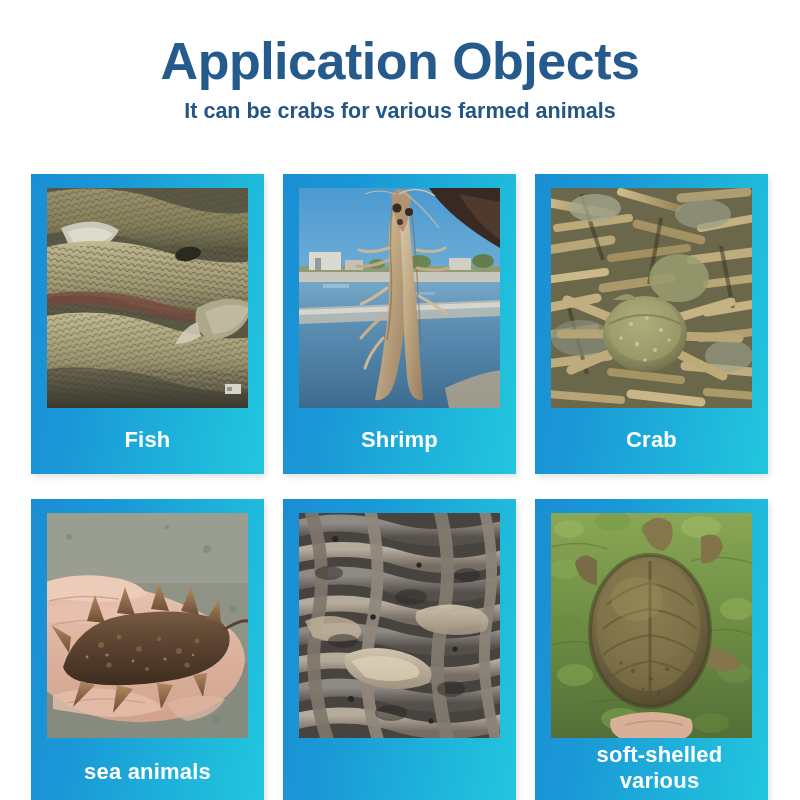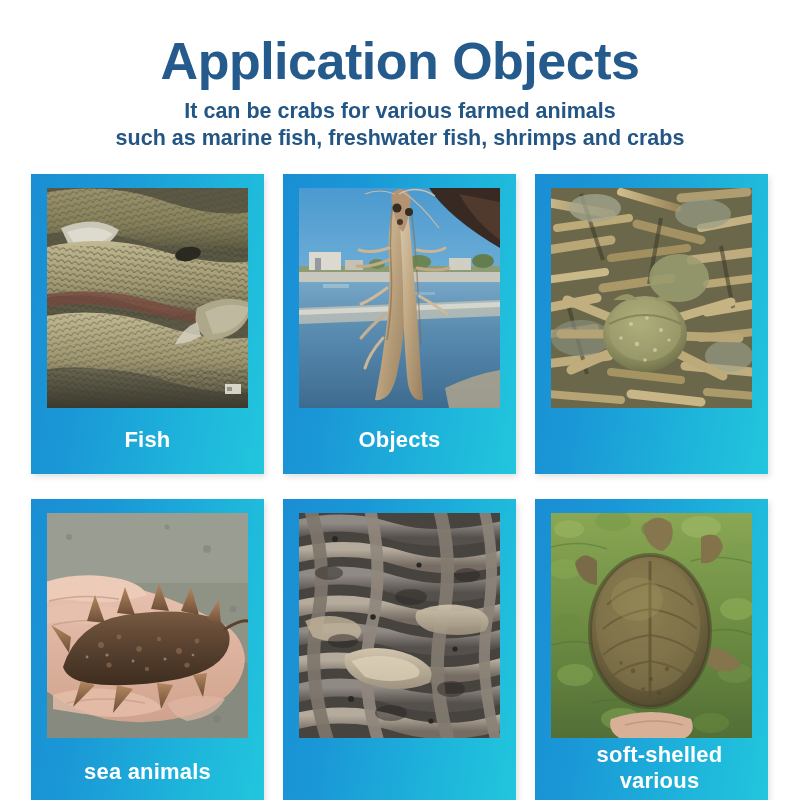--- a/index.html
+++ b/index.html
@@ -115,21 +115,20 @@
 </style>
 </head>
 <body>
 
 <div class="page">
 
   <div class="header">
     <h1 class="page-title">Application Objects</h1>
     <div class="subtitle-block">
       <div class="subtitle-line">It can be crabs for various farmed animals</div>
-      <div class="subtitle-line">such as marine fish, freshwater fish, shrimps and crabs</div>
     </div>
   </div>
 
   <div class="card-grid">
 
     <div class="card row1">
       <div class="card-photo">
         <svg viewBox="0 0 201 220" preserveAspectRatio="none">
           <defs>
             <pattern id="scalesA" width="7" height="6" patternUnits="userSpaceOnUse" patternTransform="rotate(-12)">
@@ -254,21 +253,21 @@
           <circle cx="101" cy="34" r="3" fill="#4a3828"></circle>
 
           <path d="M100 6 Q118 -4 136 8" fill="none" stroke="#d8c8ae" stroke-width="1.4"></path>
           <path d="M104 4 Q122 16 140 40" fill="none" stroke="#cfbfa6" stroke-width="1.2"></path>
           <path d="M96 6 Q80 0 66 6" fill="none" stroke="#cfbfa6" stroke-width="1.2"></path>
 
           <path d="M146 200 Q176 186 201 182 L201 220 L150 220 Z" fill="#b5a991" opacity="0.85"></path>
           <rect width="201" height="220" fill="#1b3a52" opacity="0.04"></rect>
         </svg>
       </div>
-      <div class="card-label">Objects</div>
+      <div class="card-label">Shrimp</div>
     </div>
 
     <div class="card row1">
       <div class="card-photo">
         <svg viewBox="0 0 201 220" preserveAspectRatio="none">
           <defs>
             <linearGradient id="legG" x1="0" y1="0" x2="1" y2="0">
               <stop offset="0%" stop-color="#d6c290"></stop>
               <stop offset="100%" stop-color="#9f8a5c"></stop>
             </linearGradient>
@@ -338,20 +337,21 @@
               <circle cx="70" cy="150" r="1.7"></circle>
               <circle cx="118" cy="152" r="1.6"></circle>
               <circle cx="94" cy="172" r="1.8"></circle>
             </g>
             <path d="M62 112 Q78 100 86 112" fill="#9a9a6a"></path>
             <path d="M104 112 Q116 100 128 114" fill="#9a9a6a"></path>
           </g>
           <rect width="201" height="220" fill="#3a3a22" opacity="0.05"></rect>
         </svg>
       </div>
+      <div class="card-label">Crab</div>
     </div>
 
     <div class="card row2">
       <div class="card-photo">
         <svg viewBox="0 0 201 225" preserveAspectRatio="none">
           <defs>
             <linearGradient id="handG" x1="0" y1="0" x2="0" y2="1">
               <stop offset="0%" stop-color="#f0c9b6"></stop>
               <stop offset="100%" stop-color="#d7a793"></stop>
             </linearGradient>

